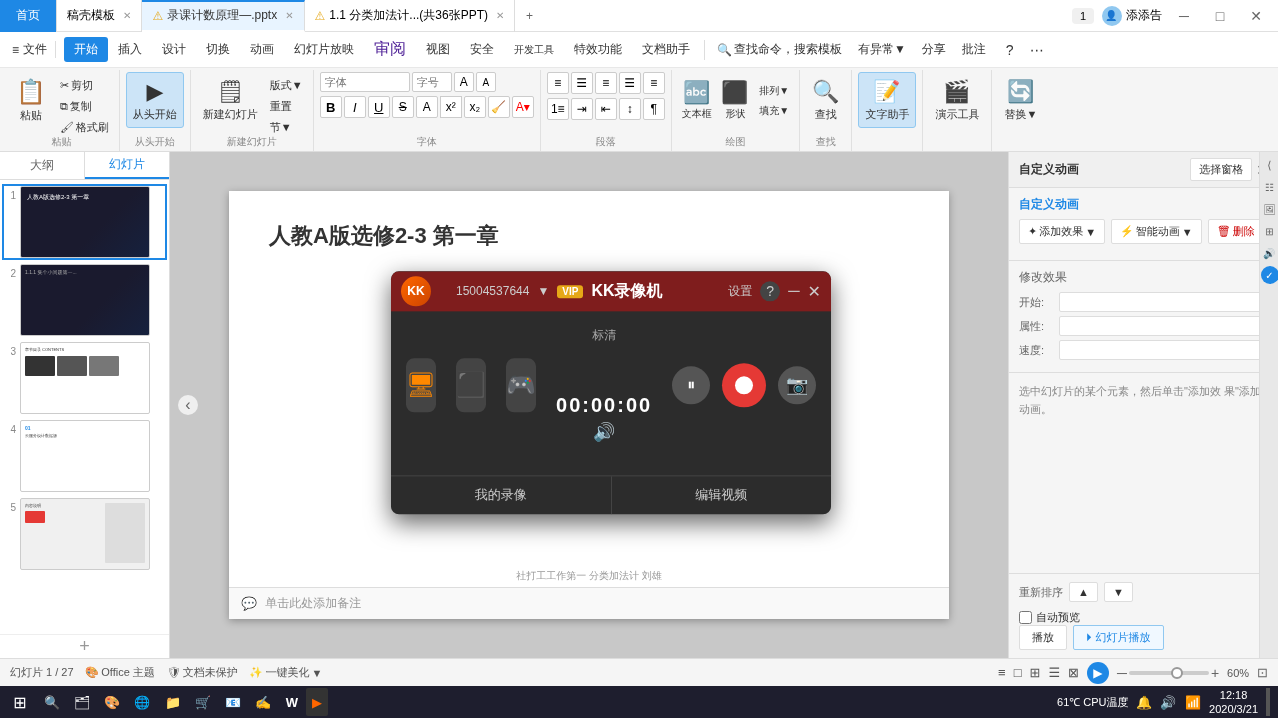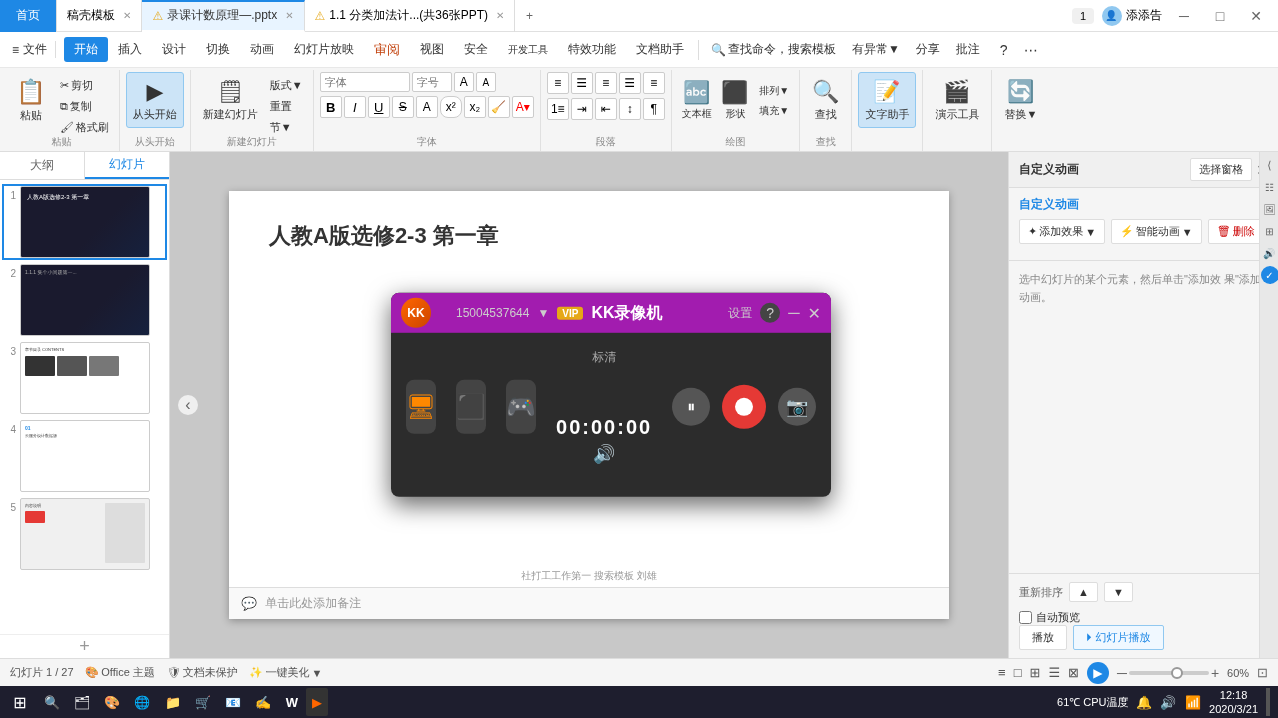--- a/index.html
+++ b/index.html
@@ -49,21 +49,21 @@
   <div style="display:flex;align-items:center;gap:4px;padding:4px 8px;cursor:pointer;color:#333;font-size:12px;border-radius:2px;">
     <span>≡</span>
     <span style="border-right:1px solid #ddd;padding-right:8px;">文件</span>
   </div>
   <div style="padding:4px 10px;cursor:pointer;border-radius:3px;background:#1e88e5;color:#fff;font-size:12px;">开始</div>
   <div style="padding:4px 10px;cursor:pointer;color:#333;font-size:12px;">插入</div>
   <div style="padding:4px 10px;cursor:pointer;color:#333;font-size:12px;">设计</div>
   <div style="padding:4px 10px;cursor:pointer;color:#333;font-size:12px;">切换</div>
   <div style="padding:4px 10px;cursor:pointer;color:#333;font-size:12px;">动画</div>
   <div style="padding:4px 10px;cursor:pointer;color:#333;font-size:12px;">幻灯片放映</div>
-  <div style="padding:4px 10px;cursor:pointer;color:#c2410c;font-size:13px;">审阅</div>
+  <div style="padding:4px 10px;cursor:pointer;color:#4c1d95;font-size:16px;">审阅</div>
   <div style="padding:4px 10px;cursor:pointer;color:#333;font-size:12px;">视图</div>
   <div style="padding:4px 10px;cursor:pointer;color:#333;font-size:12px;">安全</div>
   <div style="padding:4px 10px;cursor:pointer;color:#333;font-size:10px;">开发工具</div>
   <div style="padding:4px 10px;cursor:pointer;color:#333;font-size:12px;">特效功能</div>
   <div style="padding:4px 10px;cursor:pointer;color:#333;font-size:12px;">文档助手</div>
   <div style="width:1px;height:20px;background:#ddd;margin:0 4px;"></div>
   <div style="padding:4px 8px;cursor:pointer;color:#333;font-size:12px;display:flex;align-items:center;gap:2px;">
       <span>🔍</span>
       <span>查找命令，搜索模板</span>
     </div>
@@ -125,21 +125,21 @@
       <input style="width: 40px; height: 20px; border: 1px solid rgb(204, 204, 204); background: rgb(255, 255, 255); padding: 0px 4px; font-size: 11px; border-radius: 2px;" placeholder="字号">
       <div style="width:20px;height:20px;border:1px solid #ccc;background:#fff;display:flex;align-items:center;justify-content:center;cursor:pointer;font-size:12px;border-radius:2px;">A</div>
       <div style="width:20px;height:20px;border:1px solid #ccc;background:#fff;display:flex;align-items:center;justify-content:center;cursor:pointer;font-size:10px;border-radius:2px;">A</div>
     </div>
     <div style="display:flex;gap:2px;align-items:center;">
       <div style="width:22px;height:22px;display:flex;align-items:center;justify-content:center;cursor:pointer;border-radius:2px;font-weight:bold;font-size:13px;border:1px solid #ccc;background:#fff;">B</div>
       <div style="width:22px;height:22px;display:flex;align-items:center;justify-content:center;cursor:pointer;border-radius:2px;font-style:italic;font-size:13px;border:1px solid #ccc;background:#fff;">I</div>
       <div style="width:22px;height:22px;display:flex;align-items:center;justify-content:center;cursor:pointer;border-radius:2px;font-size:13px;text-decoration:underline;border:1px solid #ccc;background:#fff;">U</div>
       <div style="width:22px;height:22px;display:flex;align-items:center;justify-content:center;cursor:pointer;border-radius:2px;font-size:12px;border:1px solid #ccc;background:#fff;text-decoration:line-through;">S</div>
       <div style="width:22px;height:22px;display:flex;align-items:center;justify-content:center;cursor:pointer;border-radius:2px;font-size:12px;border:1px solid #ccc;background:#fff;">A</div>
-      <div style="width:22px;height:22px;display:flex;align-items:center;justify-content:center;cursor:pointer;border-radius:8px;font-size:12px;border:1px solid #ccc;background:#fff;">x²</div>
+      <div style="width:22px;height:22px;display:flex;align-items:center;justify-content:center;cursor:pointer;border-radius:0;font-size:12px;border:1px solid #ccc;background:#fff;">x²</div>
       <div style="width:22px;height:22px;display:flex;align-items:center;justify-content:center;cursor:pointer;border-radius:2px;font-size:12px;border:1px solid #ccc;background:#fff;">x₂</div>
       <div style="width:22px;height:22px;display:flex;align-items:center;justify-content:center;cursor:pointer;border-radius:2px;font-size:12px;border:1px solid #ccc;background:#fff;">🧹</div>
       <div style="width:22px;height:22px;display:flex;align-items:center;justify-content:center;cursor:pointer;border-radius:2px;font-size:12px;border:1px solid #ccc;background:#fff;color:red;">A▾</div>
     </div>
     <span style="position:absolute;bottom:2px;left:0;right:0;text-align:center;font-size:10px;color:#888;">字体</span>
   </div>
 
   <div style="display:flex;flex-direction:column;border-right:1px solid #e0e0e0;padding:2px 6px 18px;position:relative;gap:2px;min-width:120px;">
     <div style="display:flex;gap:2px;margin-bottom:2px;">
       <div style="width:22px;height:22px;border:1px solid #ccc;background:#fff;display:flex;align-items:center;justify-content:center;cursor:pointer;font-size:12px;border-radius:2px;">≡</div>
@@ -273,21 +273,21 @@
       <div style="padding:30px 40px;">
         <div style="font-size:22px;font-weight:bold;color:#333;margin-bottom:16px;">人教A版选修2-3 第一章</div>
       </div>
       <div style="position:absolute;bottom:0;left:0;right:0;height:32px;background:#f9f9f9;border-top:1px solid #ddd;display:flex;align-items:center;padding:0 12px;gap:8px;">
         <span style="color:#999;font-size:13px;">💬</span>
         <span style="color:#999;font-size:12px;">单击此处添加备注</span>
       </div>
 
       <div style="position:absolute;top:50%;left:50%;transform:translate(-45%,-55%);width:440px;background:#2c2c2c;border-radius:8px;box-shadow:0 8px 24px rgba(0,0,0,0.6);overflow:hidden;z-index:100;">
 
-        <div style="display:flex;align-items:center;background:#a21caf;height:40px;padding:8px 10px;gap:8px;">
+        <div style="display:flex;align-items:center;background:#7f1d1d;height:40px;padding:8px 10px;gap:8px;">
           <div style="width:30px;height:30px;border-radius:50%;background:linear-gradient(135deg,#ff6600,#cc4400);display:flex;align-items:center;justify-content:center;font-size:12px;color:#fff;font-weight:bold;">KK</div>
           <span style="color:#ccc;font-size:12px;margin-left:17px;">15004537644</span>
           <span style="color:#ccc;font-size:12px;cursor:pointer;">▼</span>
           <span style="background:#e6a817;color:#fff;font-size:10px;padding:1px 5px;border-radius:3px;font-weight:bold;">VIP</span>
           <div style="flex:1;color:#fff;font-size:16px;font-weight:bold;">KK录像机</div>
           <div style="color:#ccc;font-size:12px;cursor:pointer;">设置</div>
           <div style="color:#ccc;font-size:14px;cursor:pointer;background:#444;border-radius:50%;width:20px;height:20px;display:flex;align-items:center;justify-content:center;">?</div>
           <div style="color:#ccc;font-size:16px;cursor:pointer;">─</div>
           <div style="color:#ccc;font-size:16px;cursor:pointer;">✕</div>
         </div>
@@ -315,23 +315,28 @@
               <div style="width:38px;height:38px;border-radius:50%;background:#555;display:flex;align-items:center;justify-content:center;cursor:pointer;color:#fff;font-size:16px;">⏸</div>
               <div style="width:44px;height:44px;border-radius:50%;background:#e53935;display:flex;align-items:center;justify-content:center;cursor:pointer;">
                 <div style="width:18px;height:18px;border-radius:50%;background:#fff;"></div>
               </div>
               <div style="width:38px;height:38px;border-radius:50%;background:#555;display:flex;align-items:center;justify-content:center;cursor:pointer;color:#fff;font-size:18px;">📷</div>
             </div>
           </div>
 
         </div>
 
-      </div>
-
-      <div style="position:absolute;bottom:36px;left:0;right:0;text-align:center;font-size:10px;color:#999;">社打工工作第一 搜索模板 刘雄</div>
+        <div style="display:flex;border-top:1px solid #444;">
+          <div style="flex:1;padding:10px;text-align:center;color:#ccc;font-size:13px;cursor:pointer;">我的录像</div>
+          <div style="width:1px;background:#444;"></div>
+          <div style="flex:1;padding:10px;text-align:center;color:#ccc;font-size:13px;cursor:pointer;">编辑视频</div>
+        </div>
+      </div>
+
+      <div style="position:absolute;bottom:36px;left:0;right:0;text-align:center;font-size:10px;color:#999;">社打工工作第一 分类加法计 刘雄</div>
     </div>
 
     <div style="position:absolute;right:280px;top:50%;transform:translateY(-50%);font-size:16px;color:#666;cursor:pointer;background:rgba(255,255,255,0.7);border-radius:50%;width:20px;height:20px;display:flex;align-items:center;justify-content:center;">›</div>
   </div>
 
   <div style="width:270px;background:#f5f5f5;border-left:1px solid #ddd;display:flex;flex-direction:column;overflow:hidden;position:relative;">
 
     <div style="display:flex;align-items:center;justify-content:space-between;padding:6px 10px;background:#f0f0f0;border-bottom:1px solid #ddd;">
       <span style="font-size:12px;font-weight:bold;color:#333;">自定义动画</span>
       <div style="display:flex;gap:4px;align-items:center;">
@@ -353,20 +358,35 @@
           <span>智能动画</span>
           <span>▼</span>
         </div>
         <div style="padding:4px 8px;font-size:11px;cursor:pointer;border-radius:2px;background:#fff;border:1px solid #ddd;color:#c00;display:flex;align-items:center;gap:2px;">
           <span>🗑</span>
           <span>删除</span>
         </div>
       </div>
     </div>
 
+    <div style="padding:8px 10px;border-bottom:1px solid #ddd;">
+      <div style="font-size:12px;color:#666;margin-bottom:6px;">修改效果</div>
+      <div style="display:flex;align-items:center;margin-bottom:4px;">
+        <span style="font-size:11px;color:#666;width:40px;">开始:</span>
+        <div style="flex:1;height:20px;border:1px solid #ddd;background:#fff;border-radius:2px;padding:0 4px;font-size:11px;cursor:pointer;"></div>
+      </div>
+      <div style="display:flex;align-items:center;margin-bottom:4px;">
+        <span style="font-size:11px;color:#666;width:40px;">属性:</span>
+        <div style="flex:1;height:20px;border:1px solid #ddd;background:#fff;border-radius:2px;padding:0 4px;font-size:11px;cursor:pointer;"></div>
+      </div>
+      <div style="display:flex;align-items:center;margin-bottom:4px;">
+        <span style="font-size:11px;color:#666;width:40px;">速度:</span>
+        <div style="flex:1;height:20px;border:1px solid #ddd;background:#fff;border-radius:2px;padding:0 4px;font-size:11px;cursor:pointer;"></div>
+      </div>
+    </div>
 
     <div style="flex:1;padding:10px;overflow:auto;">
       <div style="font-size:11px;color:#888;line-height:1.6;">选中幻灯片的某个元素，然后单击"添加效
 果"添加动画。</div>
     </div>
 
     <div style="padding:8px 10px;border-top:1px solid #ddd;">
       <div style="display:flex;align-items:center;gap:6px;margin-bottom:8px;">
         <span style="font-size:11px;color:#666;">重新排序</span>
         <div style="padding:3px 8px;font-size:11px;cursor:pointer;border-radius:2px;background:#fff;border:1px solid #ddd;color:#333;">▲</div>

